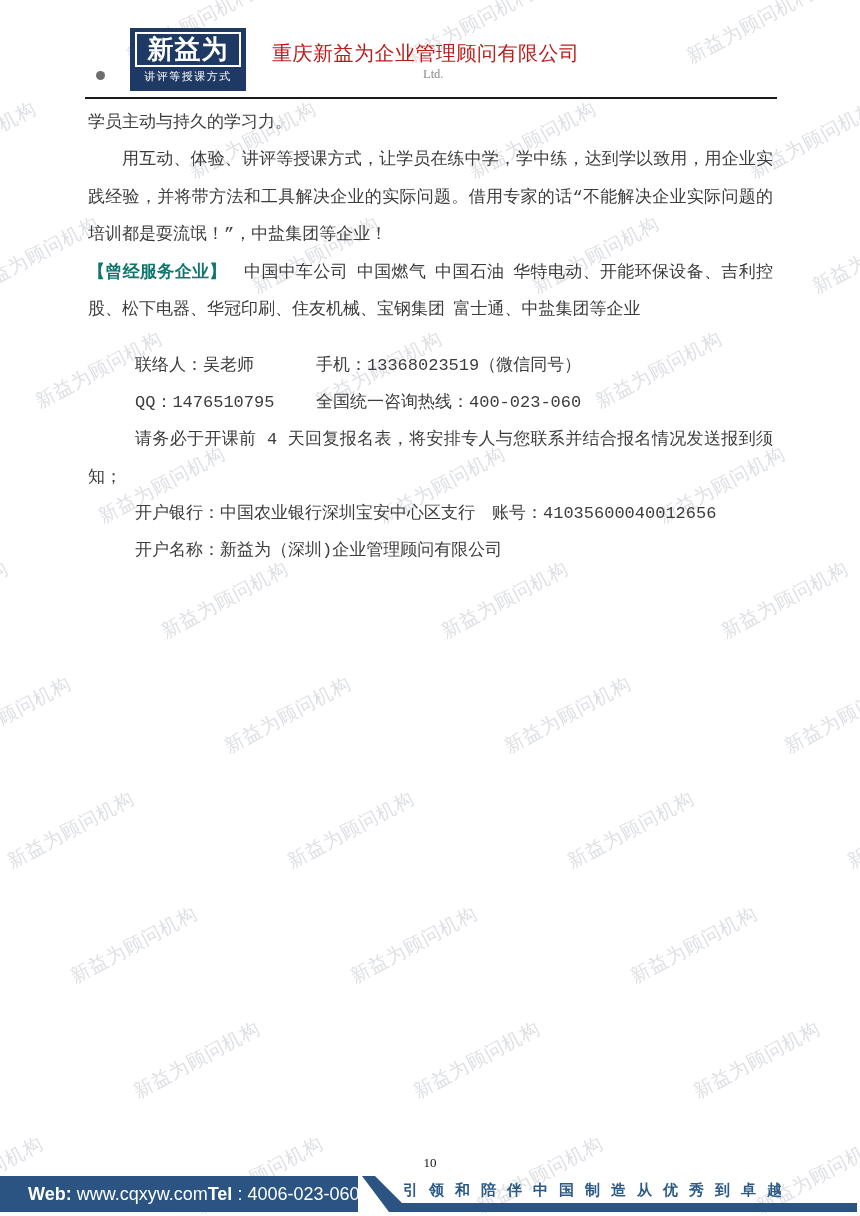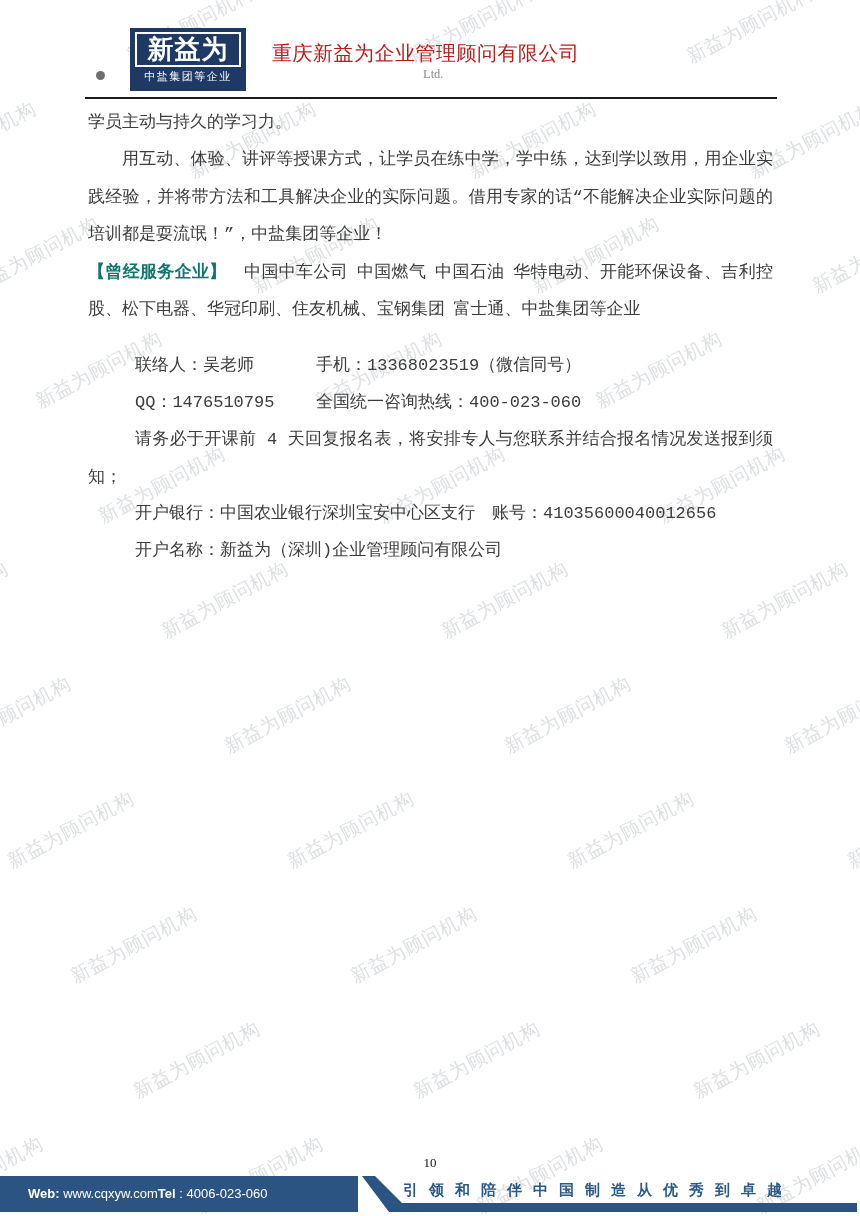--- a/index.html
+++ b/index.html
@@ -37,21 +37,21 @@
   .contact{margin-top:20px;padding-left:47px;line-height:36.5px;}
   .cg-left{display:inline-block;width:181px;}
   .note{margin:0;text-indent:47px;}
   .info{padding-left:47px;line-height:36.6px;}
 
   
   .ftr{position:absolute;inset:0;z-index:3;border-radius:22px;}
   .pageno{position:absolute;left:0;right:0;top:1155px;text-align:center;
           font-family:"Liberation Serif","DejaVu Serif",serif;font-size:13px;color:#111;}
   .bar-left{position:absolute;left:0;top:1176px;width:358px;height:36px;background:var(--footer-navy,#2B5482);
-            color:#fff;font-size:13px;line-height:36px;padding-left:28px;box-sizing:border-box;white-space:pre;}
+            color:#fff;font-size:18px;line-height:36px;padding-left:28px;box-sizing:border-box;white-space:pre;text-align:center;}
   .bar-left .b{font-weight:bold;}
   .bar-right{position:absolute;left:362px;top:1176px;width:495px;height:36px;background:var(--footer-navy,#2B5482);
              clip-path:polygon(0 0,13px 0,40px 27px,100% 27px,100% 100%,27px 100%);}
   .slogan{position:absolute;left:403px;top:1181px;font-size:15px;font-weight:bold;
           color:var(--slogan-blue,#2B5A88);letter-spacing:11px;white-space:nowrap;text-align:center;}
 </style>
 </head>
 <body>
 
 <div class="page">
@@ -95,21 +95,21 @@
       <div class="wm" style="left: -20px; top: 1175px;">新益为顾问机构</div>
       <div class="wm" style="left: 260px; top: 1175px;">新益为顾问机构</div>
       <div class="wm" style="left: 540px; top: 1175px;">新益为顾问机构</div>
       <div class="wm" style="left: 820px; top: 1175px;">新益为顾问机构</div>
     </div>
 
   <div class="hdr">
     <span class="dot"></span>
     <div class="logo">
       <div class="logo-main">新益为</div>
-      <div class="logo-sub">中盐集团等企业</div>
+      <div class="logo-sub">讲评等授课方式</div>
     </div>
     <div class="company-cn">重庆新益为企业管理顾问有限公司</div>
     <div class="company-en">
       <div class="en2">Ltd.</div>
     </div>
     <div class="rule"></div>
   </div>
 
   <div class="doc">
     <p>学员主动与持久的学习力。</p>

